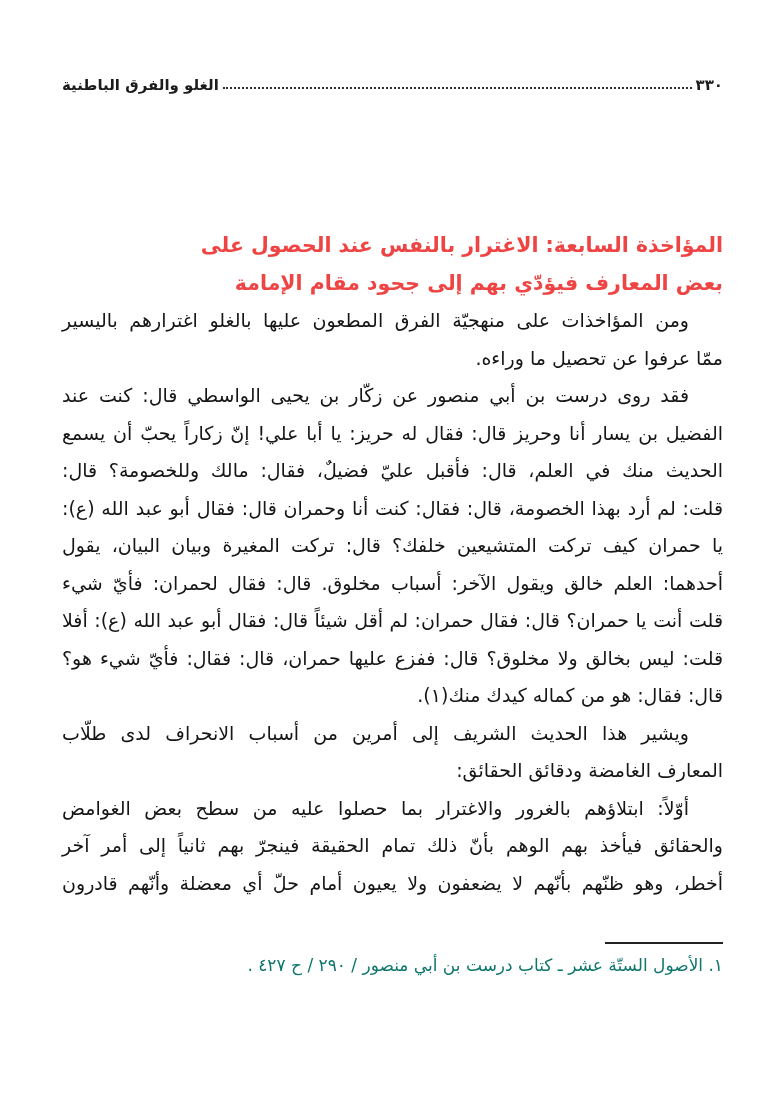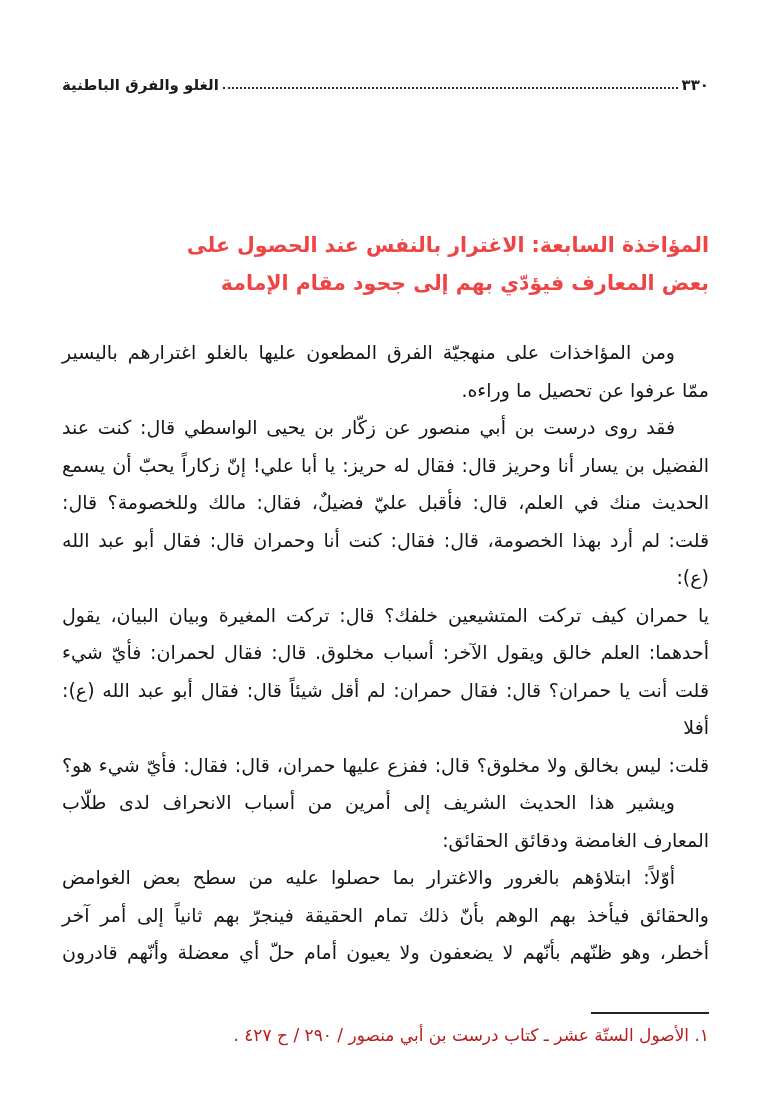--- a/index.html
+++ b/index.html
@@ -5,21 +5,21 @@
   html, body { margin: 0; padding: 0; background: #ffffff; }
   .page {
     position: relative;
     width: 771px;
     height: 1106px;
     box-sizing: border-box;
     background: #ffffff;
     color: #161616;
     direction: rtl;
     font-family: "DejaVu Sans", sans-serif;
-    padding: 76px 62px 0 62px;
+    padding: 76px 48px 0 62px;
     overflow: hidden;
   }
   
   .running-head {
     display: flex;
     direction: ltr;           
     align-items: flex-end;
     font-size: 15px;
     font-weight: bold;
     color: #1c1c1c;
@@ -38,21 +38,21 @@
     margin: 132px 0 0 0;
     font-size: 20.5px;
     line-height: 38px;
     font-weight: bold;
     text-align: right;
     color: #ef4444;
   }
 
   
   .body-text {
-    margin-top: 32px;
+    margin-top: 0;
     font-size: 19px;
     line-height: 37.5px;
     color: #161616;
   }
   .para { margin: 0; }
   .line {
     display: block;
     text-align: justify;
     text-align-last: justify;
     text-justify: inter-word;
@@ -64,21 +64,21 @@
   .footnote-area { margin-top: 40px; }
   .fn-rule {
     width: 118px;
     border-top: 2px solid #222222;
     margin-bottom: 8px;
   }
   .fn-text {
     font-size: 17px;
     line-height: 26px;
     text-align: right;
-    color: #b91c1c;
+    color: #0f766e;
   }
 </style>
 </head>
 <body>
 
 <div class="page">
 
   <header class="running-head">
     <span class="head-title">الغلو والفرق الباطنية</span>
     <span class="leader"></span>
@@ -97,20 +97,21 @@
       </p>
       <p class="para">
         <span class="line indent">فقد روى درست بن أبي منصور عن زكّار بن يحيى الواسطي قال: كنت عند</span>
         <span class="line">الفضيل بن يسار أنا وحريز قال: فقال له حريز: يا أبا علي! إنّ زكاراً يحبّ أن يسمع</span>
         <span class="line">الحديث منك في العلم، قال: فأقبل عليّ فضيلٌ، فقال: مالك وللخصومة؟ قال:</span>
         <span class="line">قلت: لم أرد بهذا الخصومة، قال: فقال: كنت أنا وحمران قال: فقال أبو عبد الله (ع):</span>
         <span class="line">يا حمران كيف تركت المتشيعين خلفك؟ قال: تركت المغيرة وبيان البيان، يقول</span>
         <span class="line">أحدهما: العلم خالق ويقول الآخر: أسباب مخلوق. قال: فقال لحمران: فأيّ شيء</span>
         <span class="line">قلت أنت يا حمران؟ قال: فقال حمران: لم أقل شيئاً قال: فقال أبو عبد الله (ع): أفلا</span>
         <span class="line">قلت: ليس بخالق ولا مخلوق؟ قال: ففزع عليها حمران، قال: فقال: فأيّ شيء هو؟</span>
+        <span class="line last">قال: فقال: هو من كماله كيدك منك(١).</span>
       </p>
       <p class="para">
         <span class="line indent">ويشير هذا الحديث الشريف إلى أمرين من أسباب الانحراف لدى طلّاب</span>
         <span class="line last">المعارف الغامضة ودقائق الحقائق:</span>
       </p>
       <p class="para">
         <span class="line indent">أوّلاً: ابتلاؤهم بالغرور والاغترار بما حصلوا عليه من سطح بعض الغوامض</span>
         <span class="line">والحقائق فيأخذ بهم الوهم بأنّ ذلك تمام الحقيقة فينجرّ بهم ثانياً إلى أمر آخر</span>
         <span class="line">أخطر، وهو ظنّهم بأنّهم لا يضعفون ولا يعيون أمام حلّ أي معضلة وأنّهم قادرون</span>
       </p>

